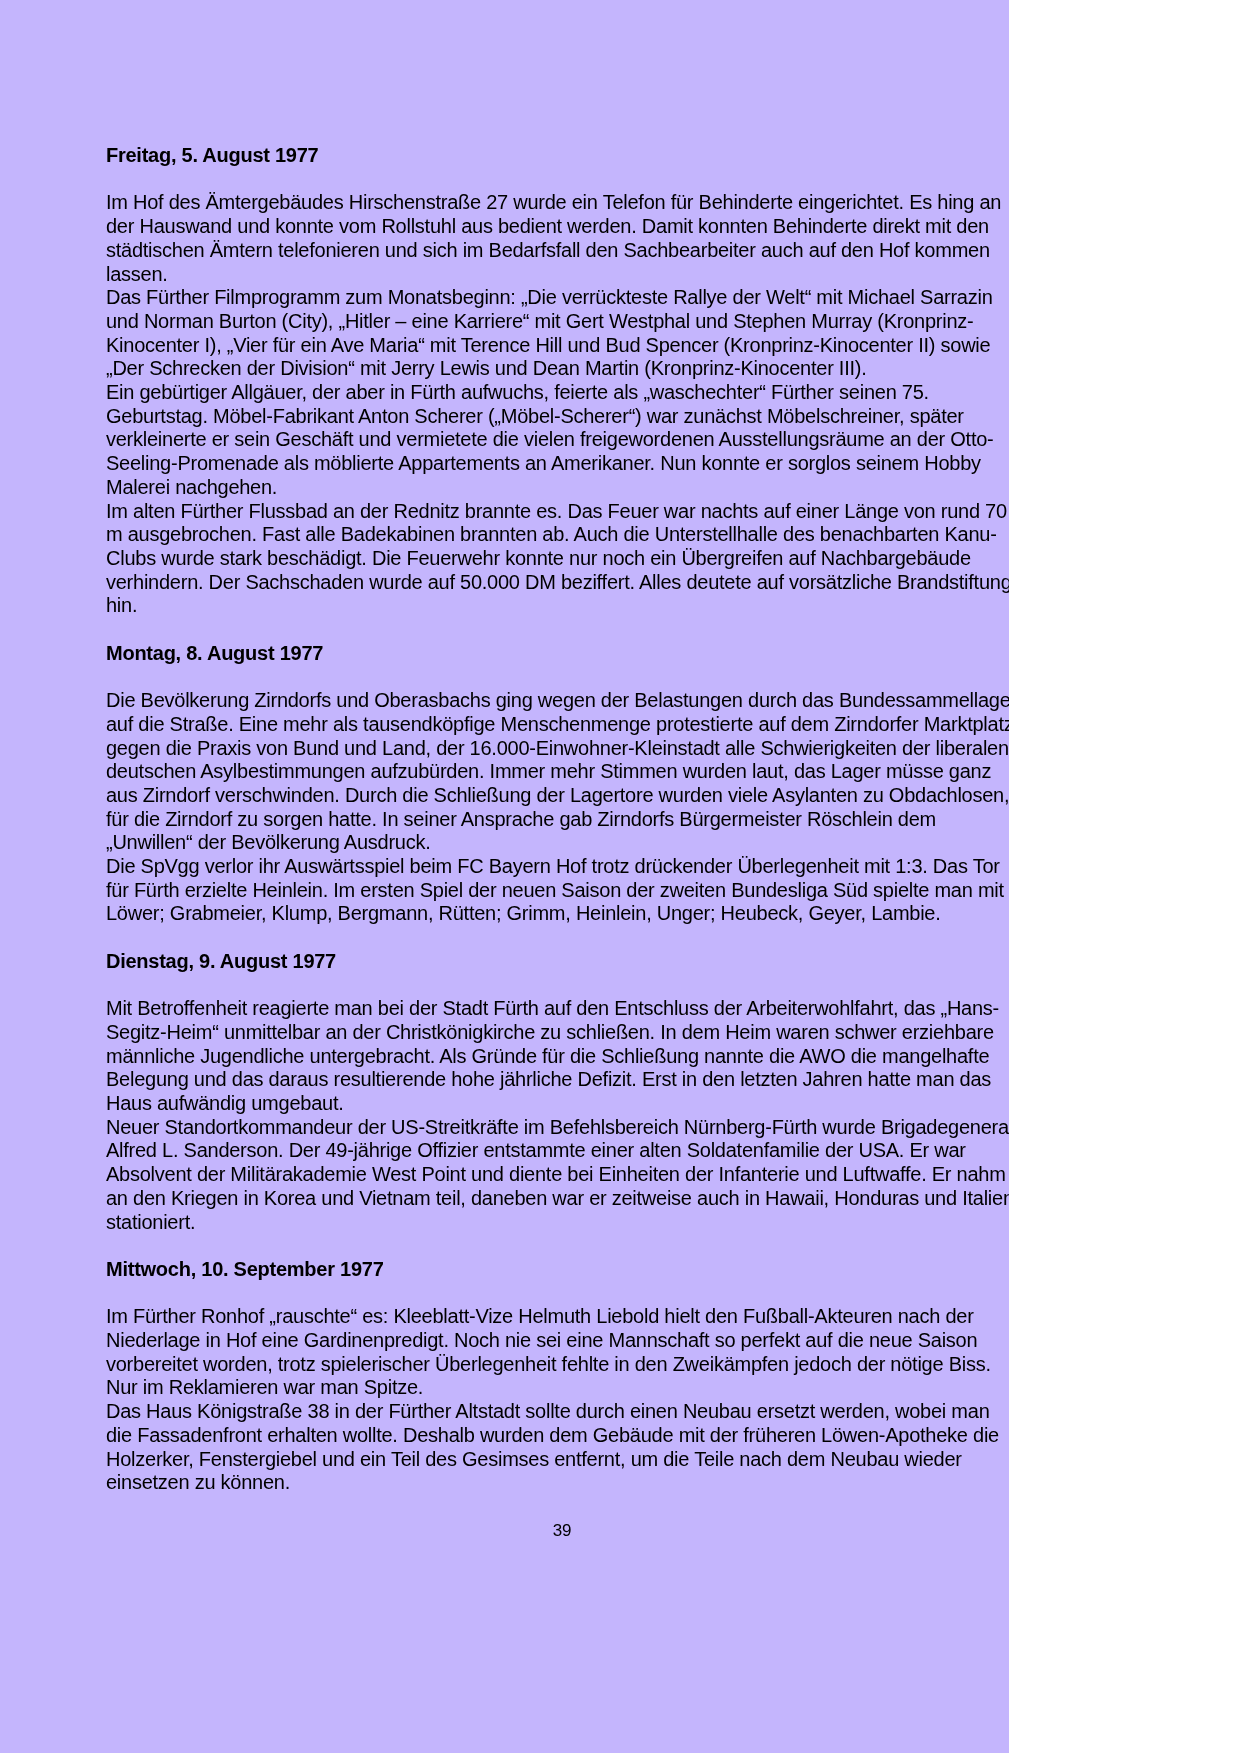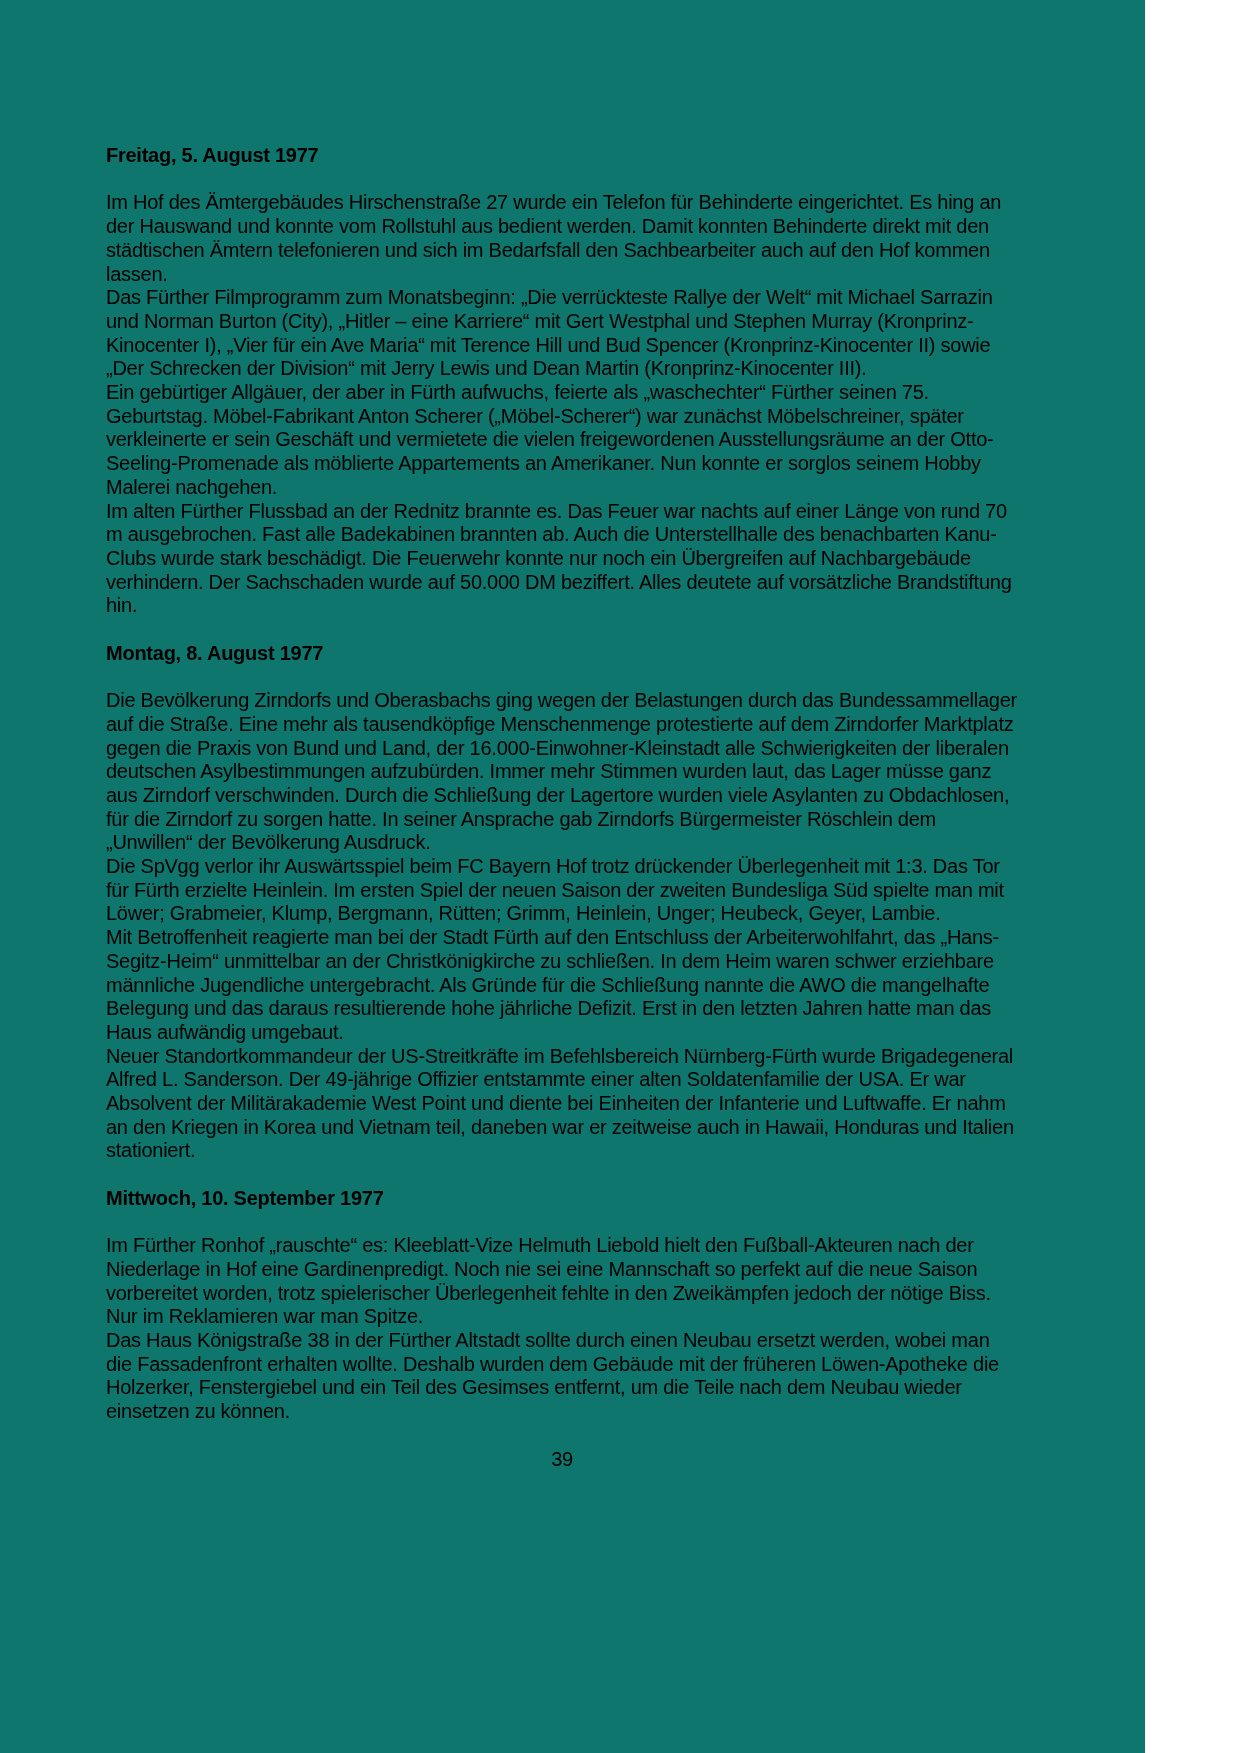--- a/index.html
+++ b/index.html
@@ -3,23 +3,23 @@
 <meta charset="utf-8">
 <title>Chronik Seite 39</title>
 <style>
   html, body {
     margin: 0;
     padding: 0;
     background: #ffffff;
   }
   .page {
     position: relative;
-    width: 1145px;
+    width: 1009px;
     height: 1753px;
-    background: #0f766e;
+    background: #c4b5fd;
     color: #000000;
     font-family: "Liberation Sans", sans-serif;
     overflow: hidden;
   }
   .content {
     position: absolute;
     left: 106px;
     top: 144px;
     width: 912px;
     font-size: 20px;
@@ -34,21 +34,21 @@
   }
   .content .section:first-child h2 {
     margin-top: 0;
   }
   .section p {
     margin: 0;
   }
   .page-number {
     text-align: center;
     margin-top: 23.7px;
-    font-size: 20px;
+    font-size: 17px;
     line-height: 23.7px;
   }
 </style>
 </head>
 <body>
 
 <div class="page">
   <div class="content">
 
     <div class="section">
@@ -62,20 +62,21 @@
       <p>Im alten Fürther Flussbad an der Rednitz brannte es. Das Feuer war nachts auf einer Länge von rund 70 m ausgebrochen. Fast alle Badekabinen brannten ab. Auch die Unterstellhalle des benachbarten Kanu-Clubs wurde stark beschädigt. Die Feuerwehr konnte nur noch ein Übergreifen auf Nachbargebäude verhindern. Der Sachschaden wurde auf 50.000 DM beziffert. Alles deutete auf vorsätzliche Brandstiftung hin.</p>
     </div>
 
     <div class="section">
       <h2>Montag, 8. August 1977</h2>
       <p>Die Bevölkerung Zirndorfs und Oberasbachs ging wegen der Belastungen durch das Bundessammellager auf die Straße. Eine mehr als tausendköpfige Menschenmenge protestierte auf dem Zirndorfer Marktplatz gegen die Praxis von Bund und Land, der 16.000-Einwohner-Kleinstadt alle Schwierigkeiten der liberalen deutschen Asylbestimmungen aufzubürden. Immer mehr Stimmen wurden laut, das Lager müsse ganz aus Zirndorf verschwinden. Durch die Schließung der Lagertore wurden viele Asylanten zu Obdachlosen, für die Zirndorf zu sorgen hatte. In seiner Ansprache gab Zirndorfs Bürgermeister Röschlein dem „Unwillen“ der Bevölkerung Ausdruck.</p>
       <p>Die SpVgg verlor ihr Auswärtsspiel beim FC Bayern Hof trotz drückender Überlegenheit mit 1:3. Das Tor für Fürth erzielte Heinlein. Im ersten Spiel der neuen Saison der zweiten Bundesliga Süd spielte man mit Löwer; Grabmeier, Klump, Bergmann, Rütten; Grimm, Heinlein, Unger; Heubeck, Geyer, Lambie.</p>
     </div>
 
     <div class="section">
+      <h2>Dienstag, 9. August 1977</h2>
       <p>Mit Betroffenheit reagierte man bei der Stadt Fürth auf den Entschluss der Arbeiterwohlfahrt, das „Hans-Segitz-Heim“ unmittelbar an der Christkönigkirche zu schließen. In dem Heim waren schwer erziehbare männliche Jugendliche untergebracht. Als Gründe für die Schließung nannte die AWO die mangelhafte Belegung und das daraus resultierende hohe jährliche Defizit. Erst in den letzten Jahren hatte man das Haus aufwändig umgebaut.</p>
       <p>Neuer Standortkommandeur der US-Streitkräfte im Befehlsbereich Nürnberg-Fürth wurde Brigadegeneral Alfred L. Sanderson. Der 49-jährige Offizier entstammte einer alten Soldatenfamilie der USA. Er war Absolvent der Militärakademie West Point und diente bei Einheiten der Infanterie und Luftwaffe. Er nahm an den Kriegen in Korea und Vietnam teil, daneben war er zeitweise auch in Hawaii, Honduras und Italien stationiert.</p>
     </div>
 
     <div class="section">
       <h2>Mittwoch, 10. September 1977</h2>
       <p>Im Fürther Ronhof „rauschte“ es: Kleeblatt-Vize Helmuth Liebold hielt den Fußball-Akteuren nach der Niederlage in Hof eine Gardinenpredigt. Noch nie sei eine Mannschaft so perfekt auf die neue Saison vorbereitet worden, trotz spielerischer Überlegenheit fehlte in den Zweikämpfen jedoch der nötige Biss. Nur im Reklamieren war man Spitze.</p>
       <p>Das Haus Königstraße 38 in der Fürther Altstadt sollte durch einen Neubau ersetzt werden, wobei man die Fassadenfront erhalten wollte. Deshalb wurden dem Gebäude mit der früheren Löwen-Apotheke die Holzerker, Fenstergiebel und ein Teil des Gesimses entfernt, um die Teile nach dem Neubau wieder einsetzen zu können.</p>
     </div>
 

